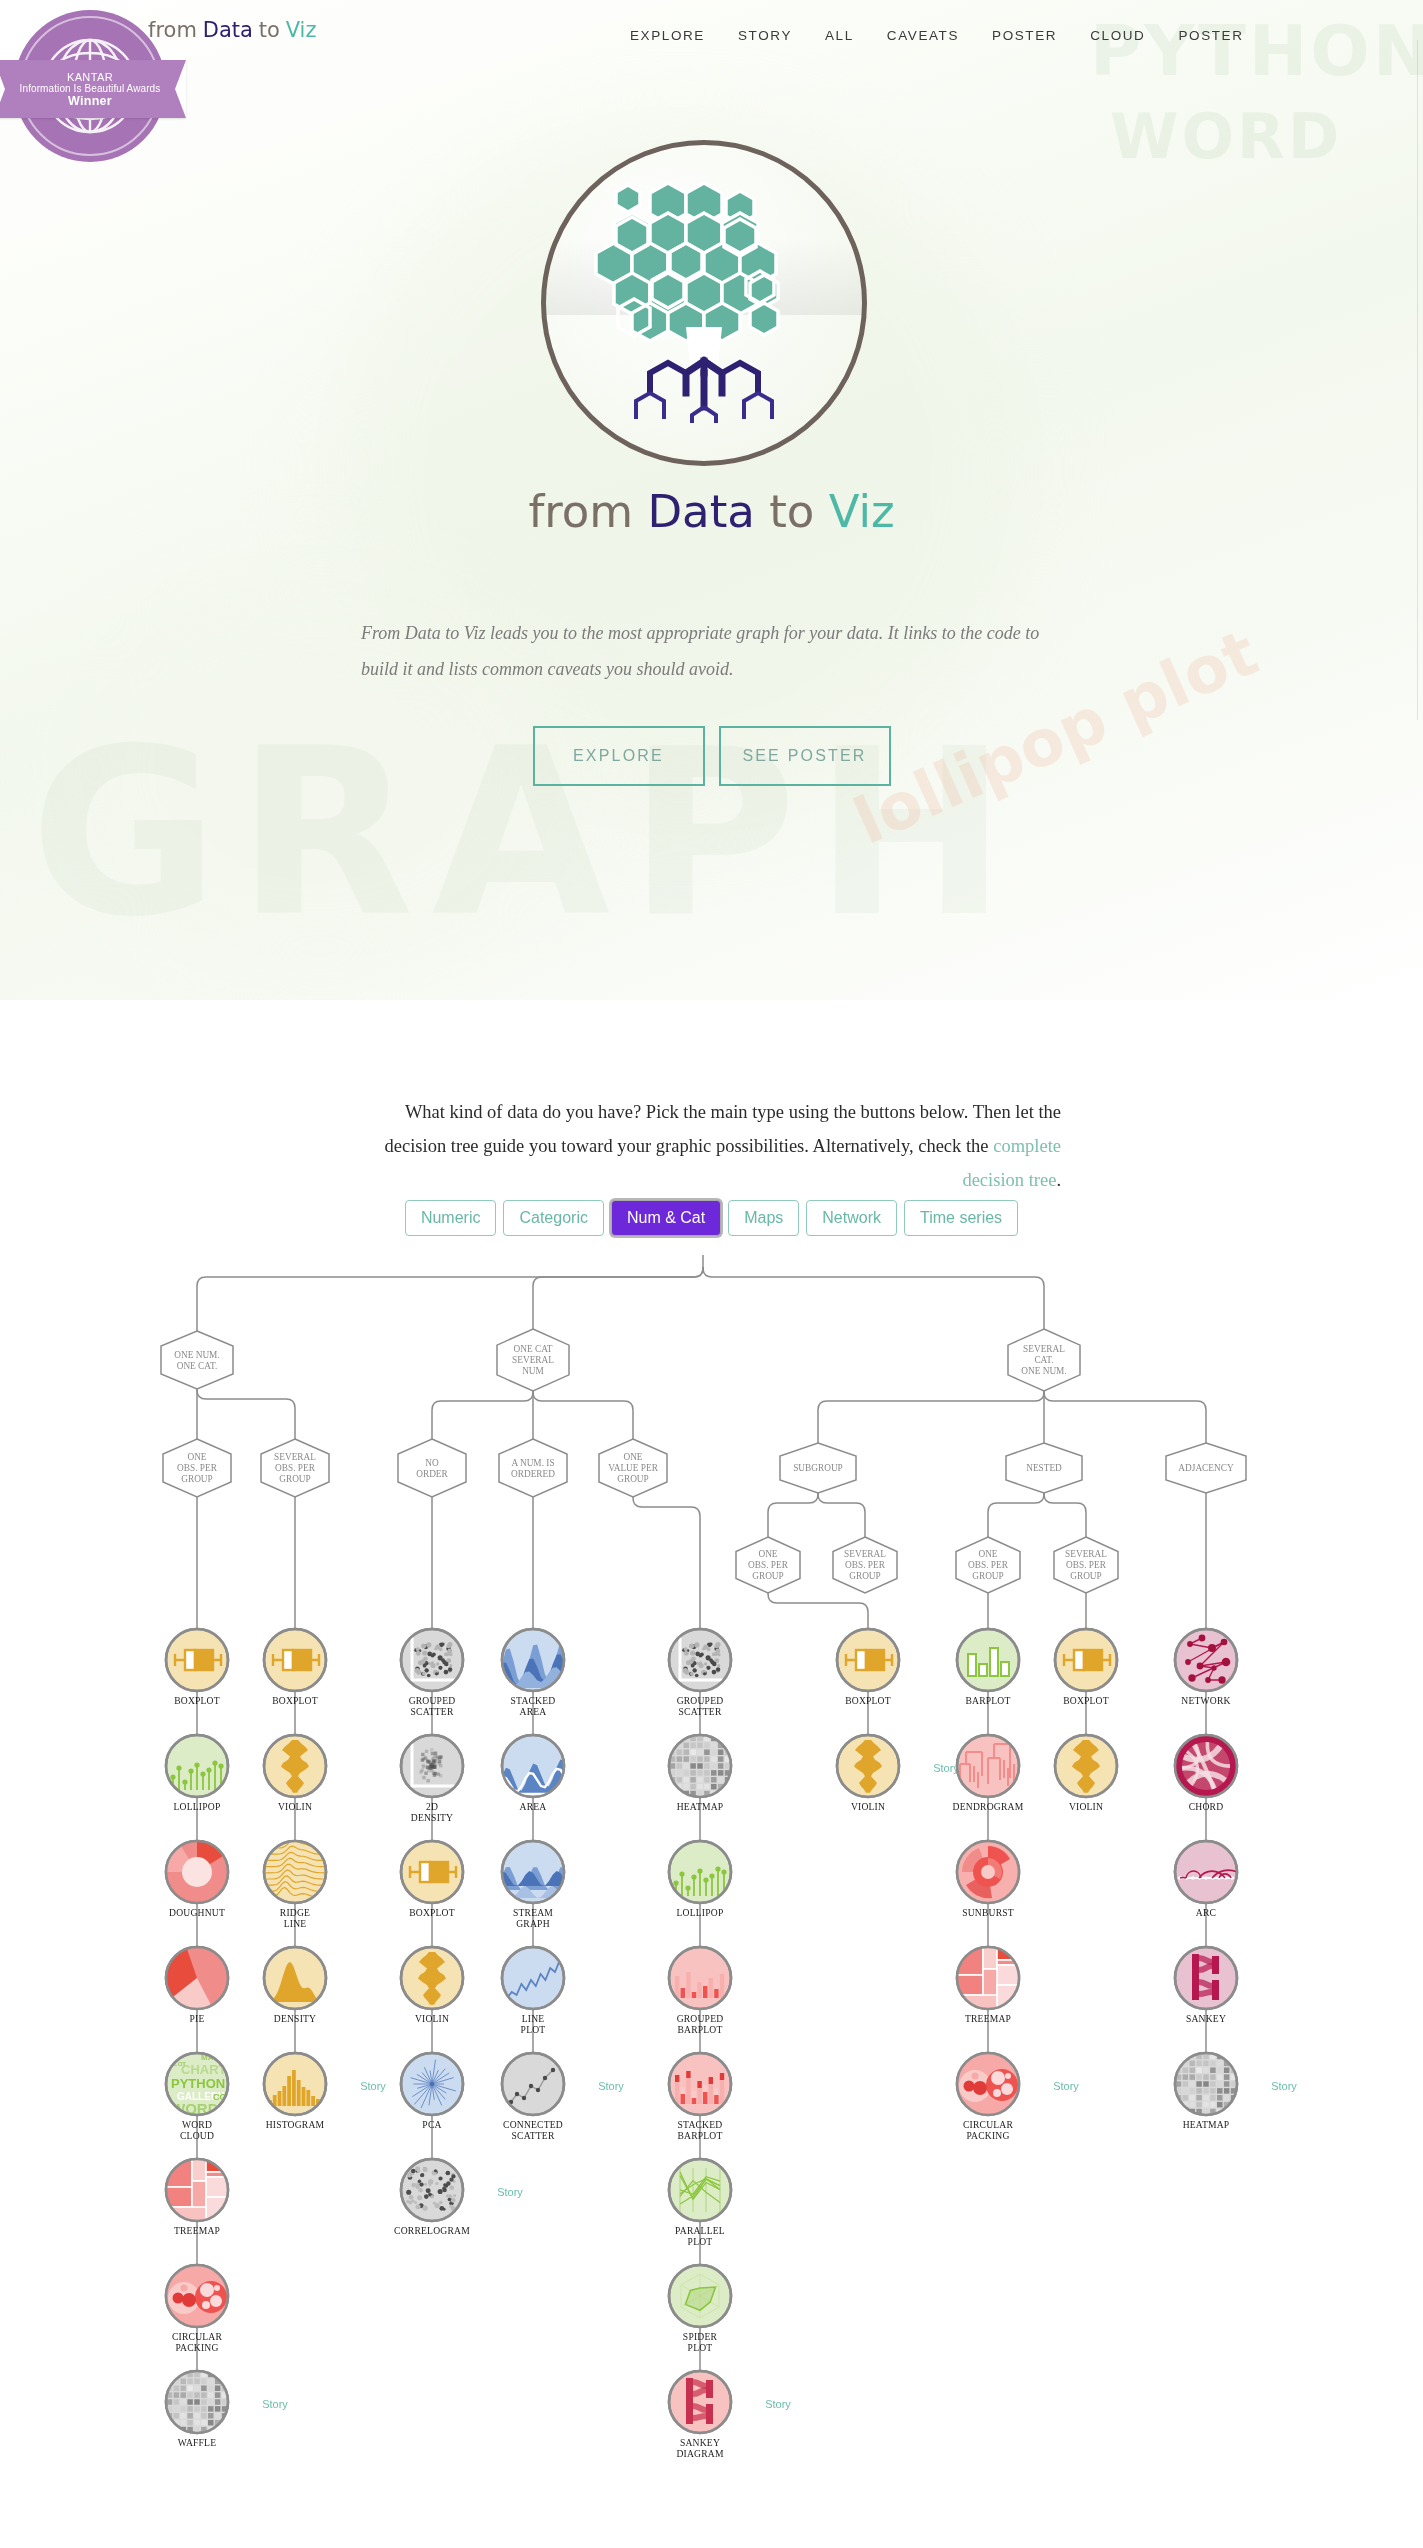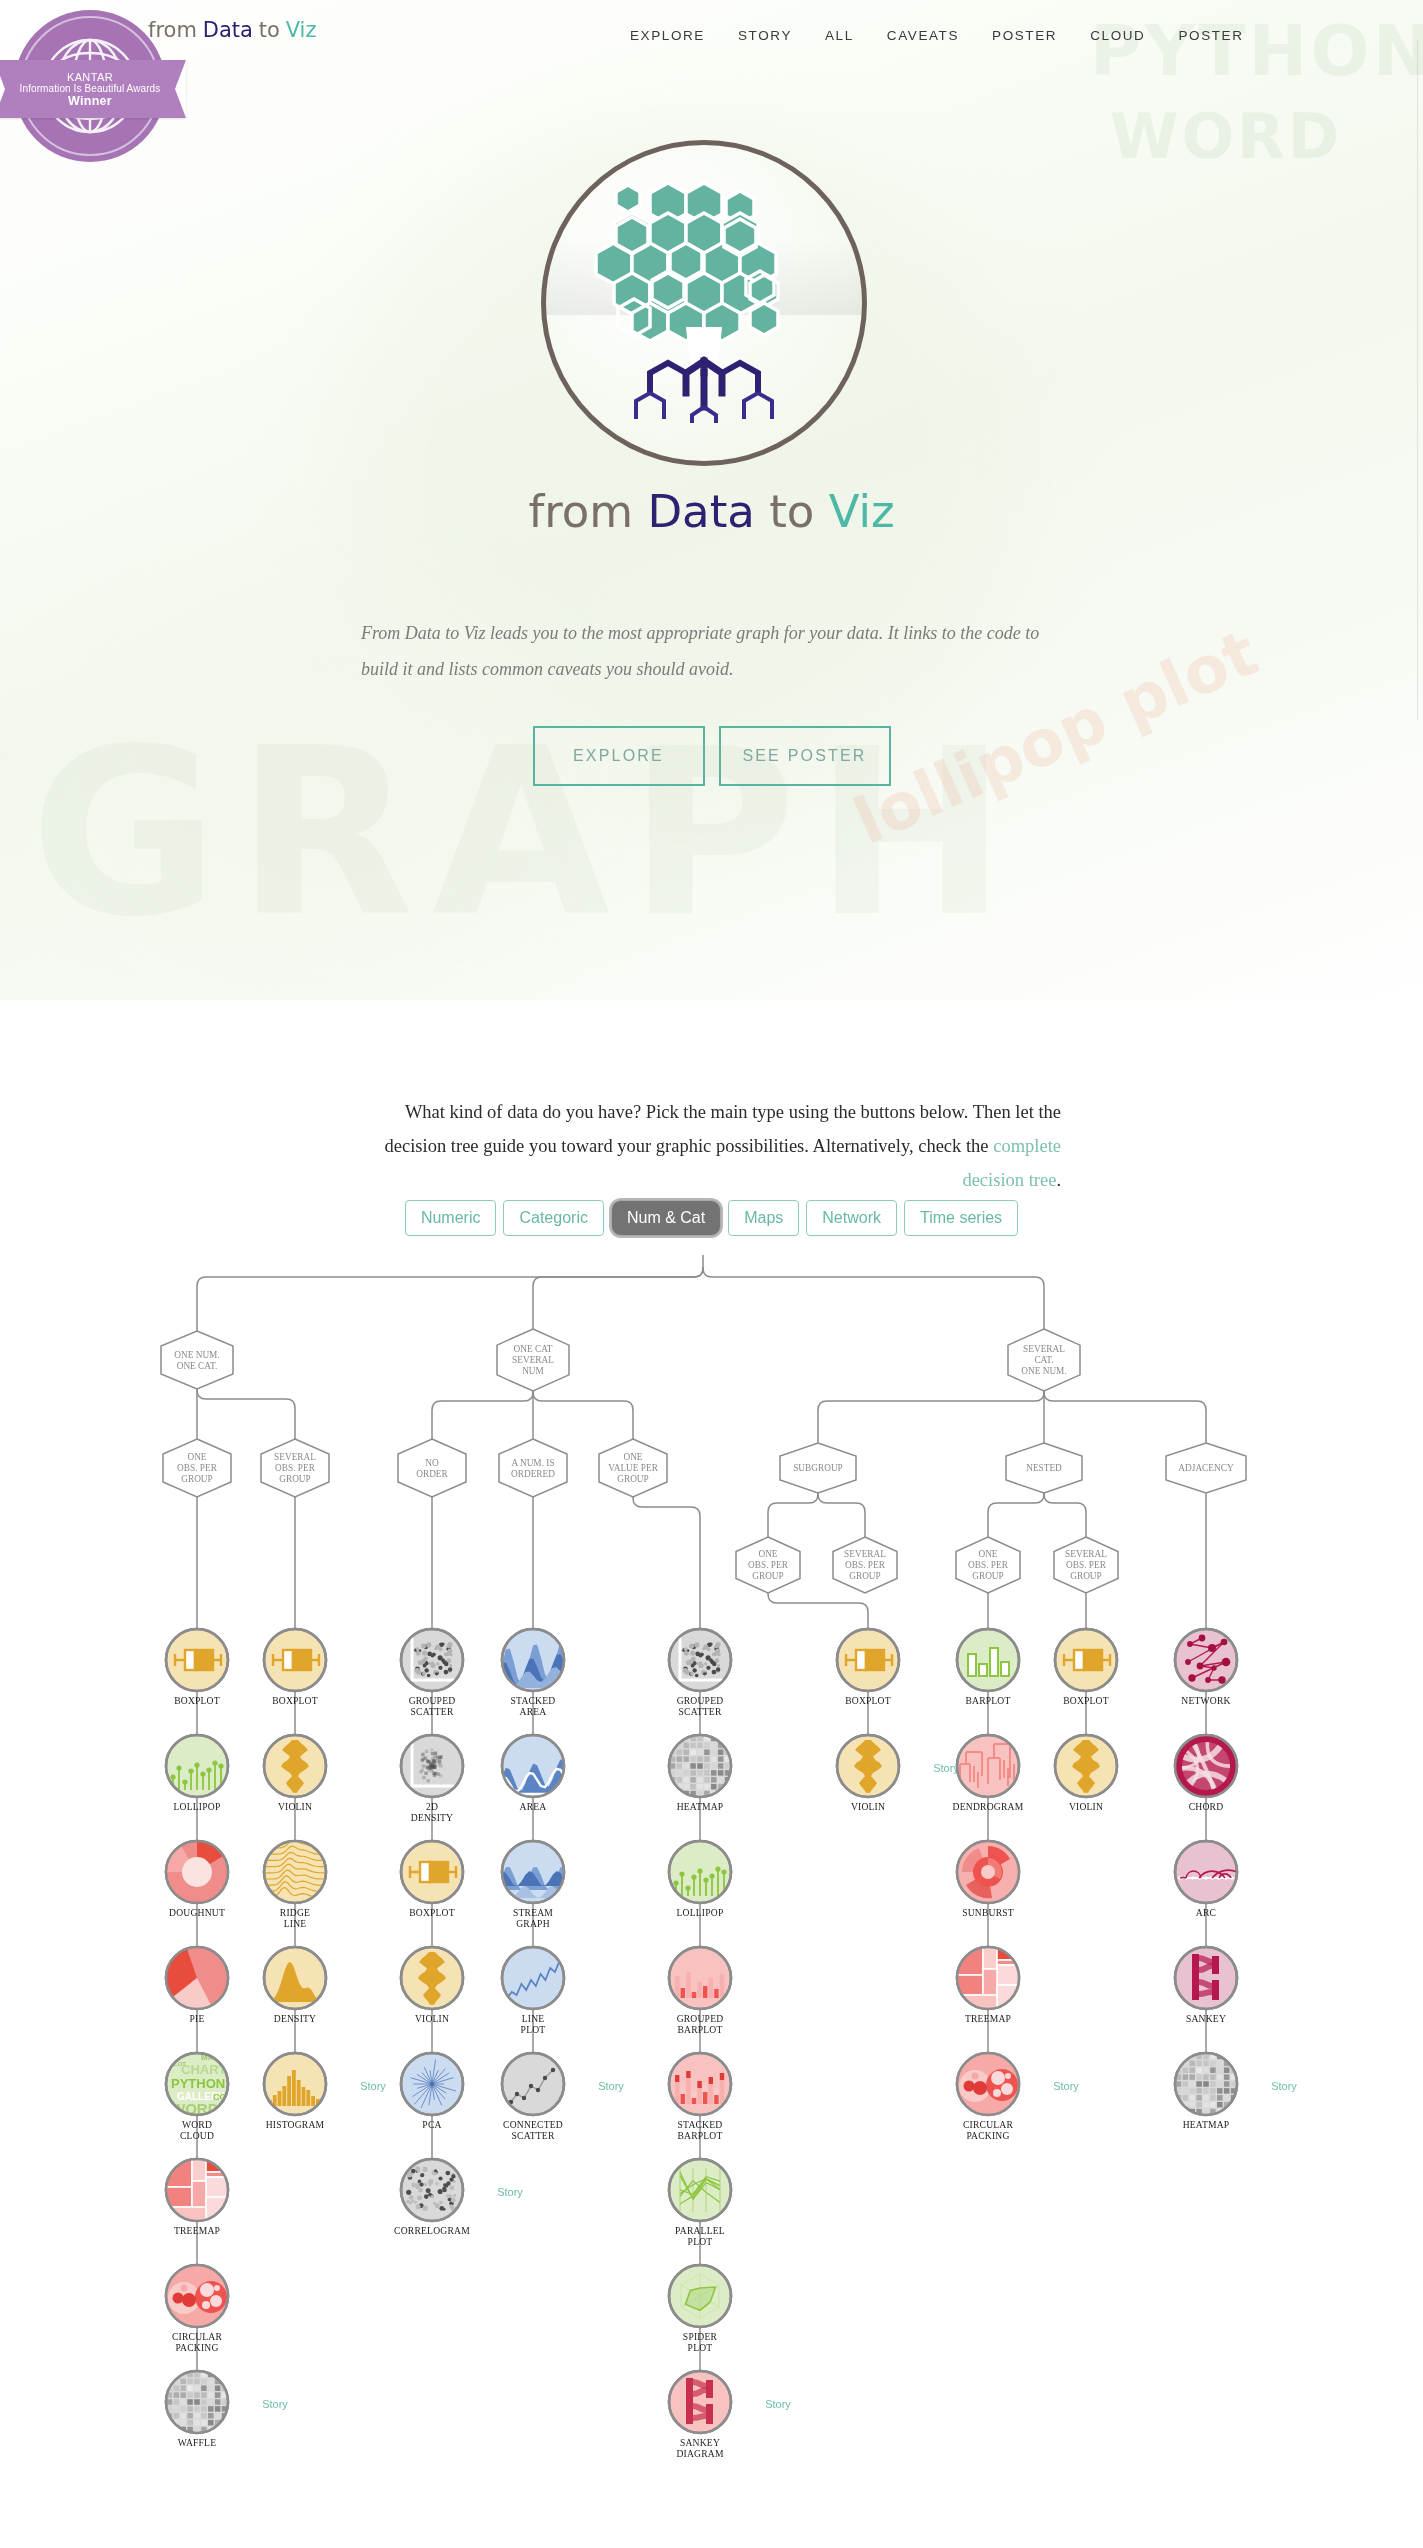--- a/index.html
+++ b/index.html
@@ -139,23 +139,22 @@
   .filters {
     position: absolute; top: 1200px; left: 0; width: 1423px;
     display: flex; justify-content: center; gap: 7px; z-index: 5;
   }
   .filter-btn {
     border: 1px solid #8fcabc; border-radius: 4px; background: #fff;
     color: #68b8a6; font-size: 16px; padding: 8px 15px; cursor: pointer;
     font-family: "Liberation Sans", sans-serif;
   }
   .filter-btn.active {
-    background: #737373; color: #fff; border-color: #aaaaaa;
+    background: #6d28d9; color: #fff; border-color: #aaaaaa;
     box-shadow: 0 0 0 2px #b8b8b8;
-    border-radius: 10px;
   }
 
   
   .tree-canvas { position: absolute; top: 1255px; left: 0; width: 1423px; height: 1290px; }
 
   .hex-label {
     font-family: "Liberation Serif", serif; font-size: 9.3px;
     fill: #8a8a8a; text-anchor: middle;
   }
   .chart-label {

